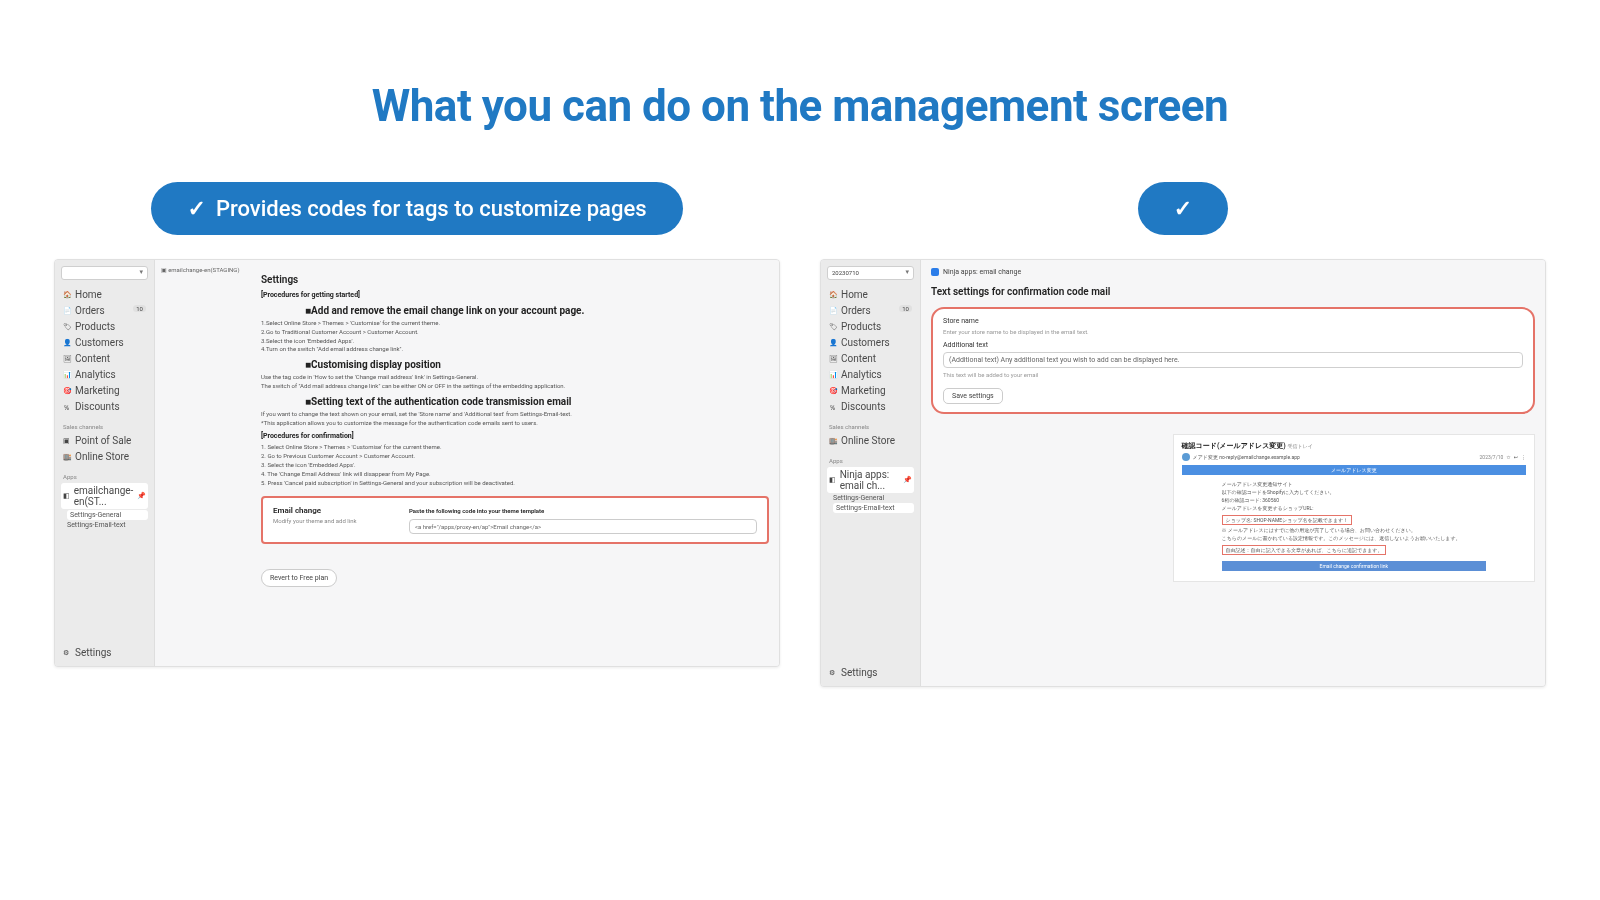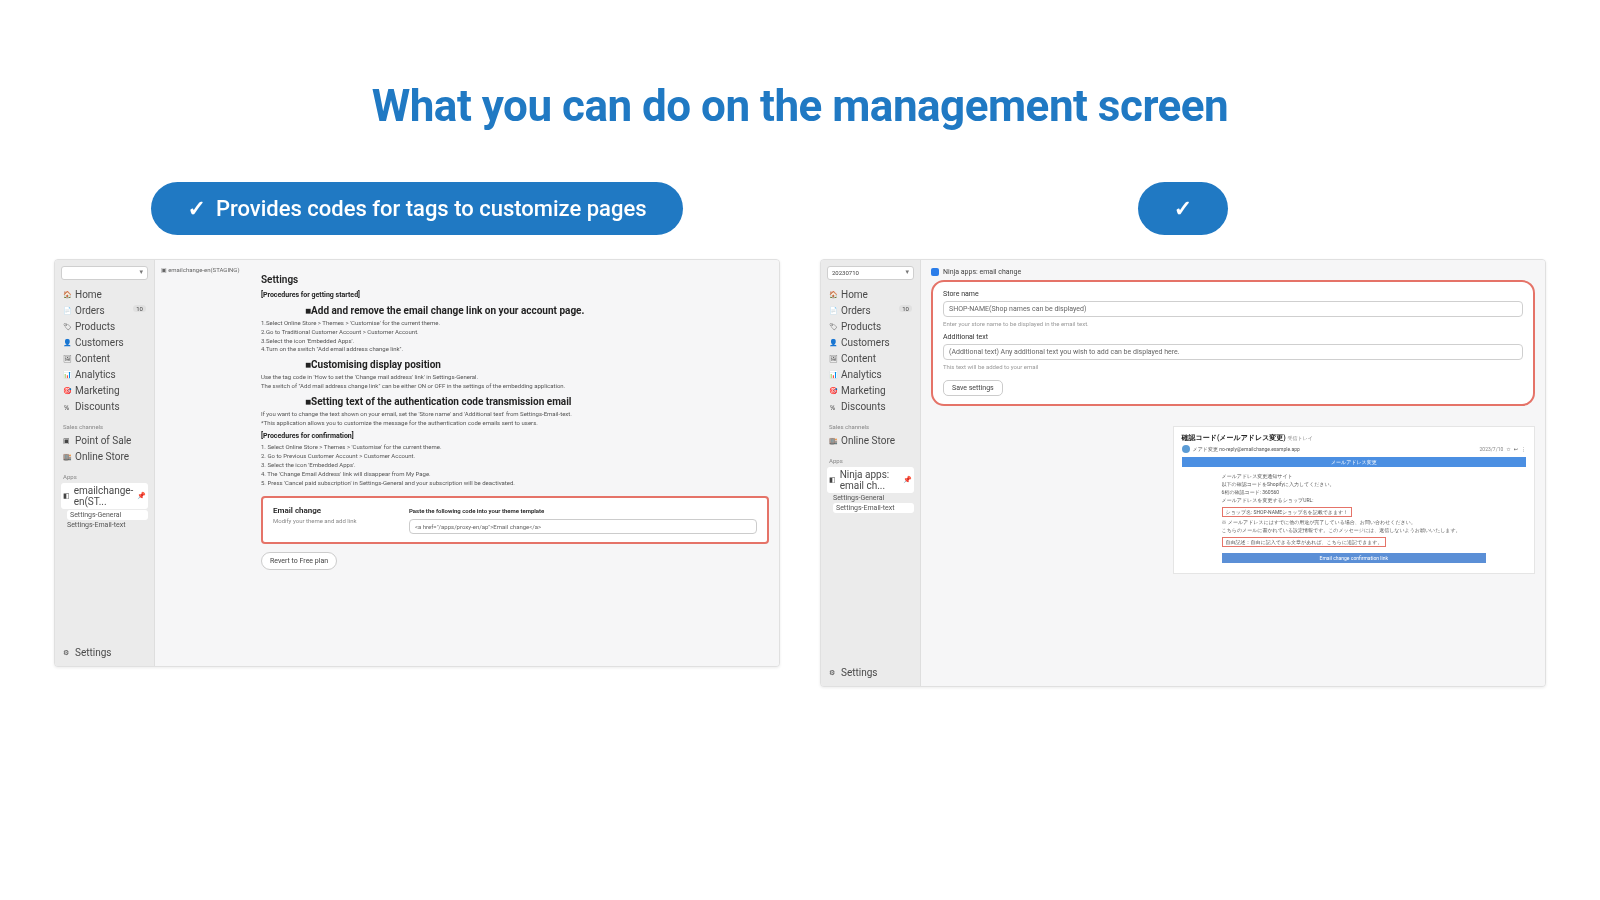--- a/index.html
+++ b/index.html
@@ -22,21 +22,21 @@
   .sb-badge { position: absolute; right: 2px; top: 2px; font-size: 6px; background: #e0e0e0; border-radius: 6px; padding: 0 3px; }
   .sb-hdr { font-size: 6px; color: #888; margin-top: 6px; padding: 2px; }
   .sb-bottom { margin-top: auto; }
   .breadcol { width: 96px; background: #f6f6f7; padding: 6px 6px; }
   .bc-app { font-size: 6px; color: #666; }
   .main { flex: 1; background: #f6f6f7; padding: 6px 10px 10px; }
   .h-settings { font-size: 10px; font-weight: 600; color: #222; margin: 8px 0 6px; }
   .h-sub { font-size: 7px; font-weight: 700; color: #222; margin: 6px 0 3px; }
   .h-inline { font-size: 10px; font-weight: 700; color: #222; margin: 6px 0 3px; padding-left: 44px; }
   .p { font-size: 6px; color: #555; margin: 1px 0; line-height: 1.3; }
-  .email-box { border: 2px solid #e57368; border-radius: 4px; background: #fff; padding: 8px 10px; margin: 10px 0 8px; display: flex; gap: 16px; }
+  .email-box { border: 2px solid #e57368; border-radius: 4px; background: #fff; padding: 8px 10px; margin: 10px 0 25px; display: flex; gap: 16px; }
   .email-left { width: 120px; }
   .email-title { font-size: 8px; font-weight: 600; color: #222; }
   .email-sub { font-size: 6px; color: #888; margin-top: 2px; }
   .email-right { flex: 1; }
   .code-field { border: 1px solid #ccc; border-radius: 4px; padding: 3px 5px; font-size: 6px; color: #666; margin-top: 4px; background: #fff; }
   .revert-btn { border: 1px solid #ccc; border-radius: 9px; background: #fff; padding: 4px 8px; font-size: 7px; display: inline-block; }
   .sub-nav { font-size: 7px; color: #555; padding-left: 6px; }
   .sub-nav .sel { background: #fff; border-radius: 3px; padding: 1px 3px; }
   
   .shotB { height: 428px; display: flex; font-size: 7px; color: #444; }
@@ -241,23 +241,23 @@
             <span class="sb-ico">⚙</span>
             <span class="sb-label">Settings</span>
           </div>
       </div>
 
       <div class="main">
         <div class="appbar">
             <span class="sq"></span>
             <span>Ninja apps: email change</span>
           </div>
+        <div class="card-title">Text settings for confirmation code mail</div>
         <div class="redbox">
           <div class="fld-label">Store name</div>
-          <div class="fld-input">SHOP-NAME(Shop names can be displayed)</div>
           <div class="fld-hint">Enter your store name to be displayed in the email text.</div>
           <div class="fld-label">Additional text</div>
           <div class="fld-input" style="height:16px;">(Additional text) Any additional text you wish to add can be displayed here.</div>
           <div class="fld-hint">This text will be added to your email</div>
           <div class="save-btn">Save settings</div>
         </div>
 
         <div class="mail-preview">
           <div class="mp-subj"><span>確認コード(メールアドレス変更)</span> <span style="font-size:5px;color:#888;font-weight:400;">受信トレイ</span></div>
           <div class="mp-row">

